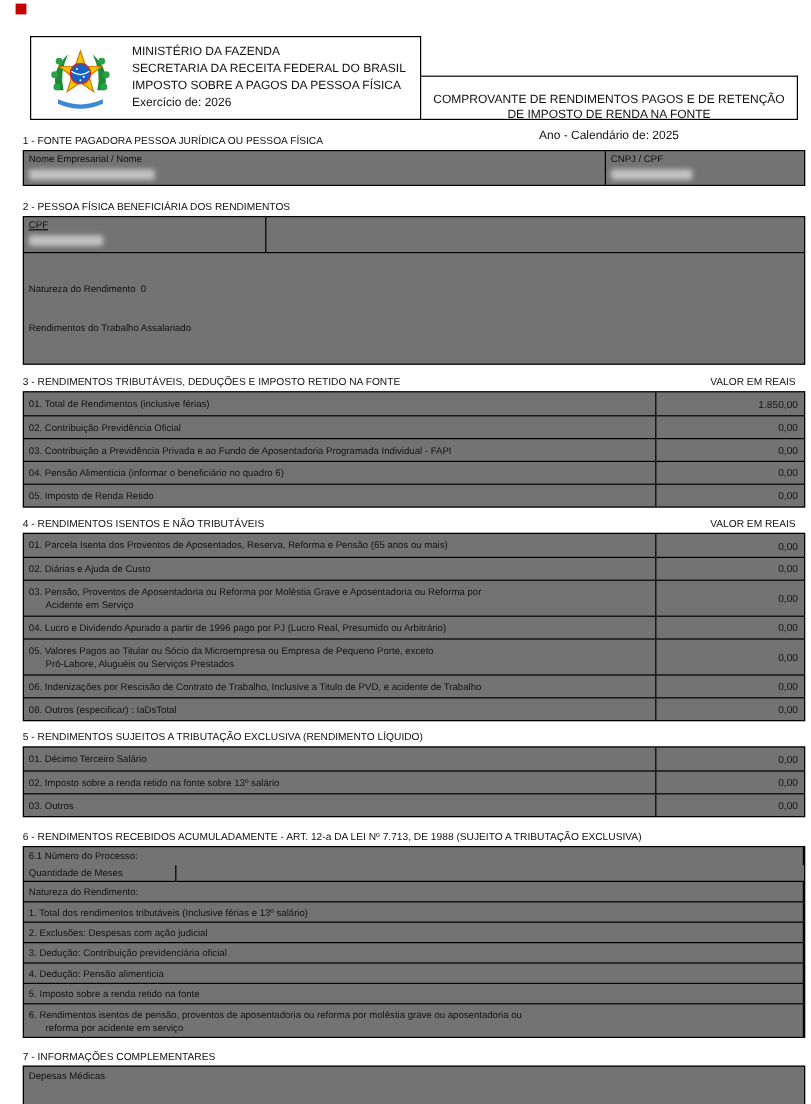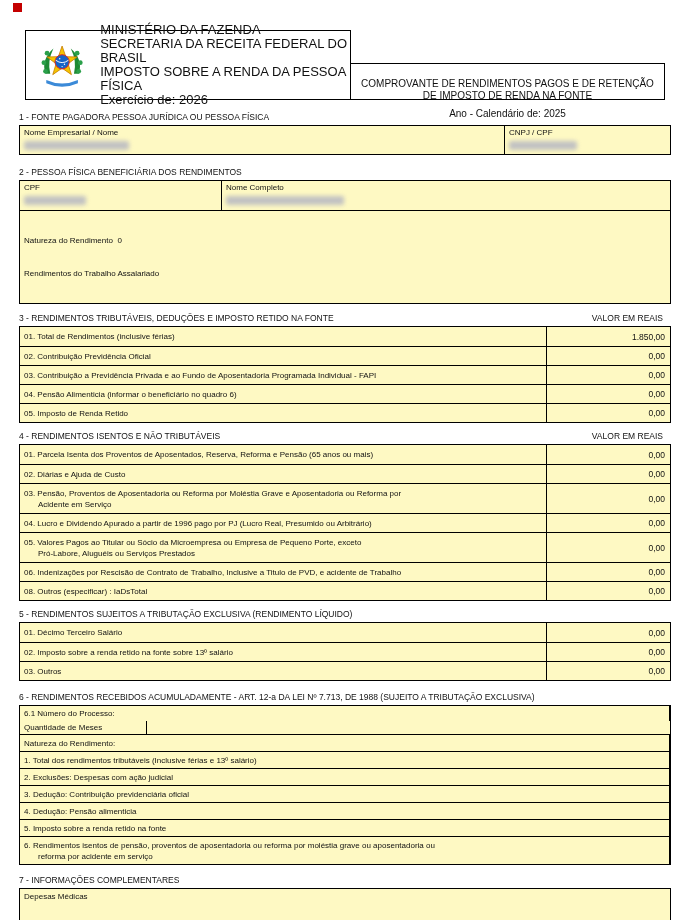--- a/index.html
+++ b/index.html
@@ -10,29 +10,29 @@
     font-family:"Liberation Sans", sans-serif; color:#111; font-size:8px;
   }
   .red-mark { position:absolute; left:13px; top:3px; width:9px; height:9px; background:#c40000; }
   .content { position:absolute; left:19px; top:0; width:652px; }
 
   
   .header { display:flex; margin-top:30px; margin-left:6px; width:640px; height:70px; }
   .hbox { border:1px solid #000; }
   .hbox.left { width:326px; display:flex; align-items:center; padding-left:10px; border-width:1.5px; }
   .hbox.right { flex:1; border-left-width:0; text-align:center; padding-top:14px; font-size:10px; line-height:12px;margin-top:33px; }
-  .htext { margin-left:12px; font-size:13px; line-height:14px; }
+  .htext { margin-left:12px; font-size:10px; line-height:14px; }
   .cal { margin-top:6px; }
 
   
   .sec-title { font-size:8.5px; line-height:10px; margin-top:12px; white-space:pre-line; }
   .sec-title.split { display:flex; justify-content:space-between; padding-right:8px;gap:40px; }
 
   
-  .box, .tbl { border:1px solid #000; margin-top:3px; background:#fef9c3; }
+  .box, .tbl { border:1px solid #000; margin-top:3px; background:#737373; }
   .flexrow { display:flex; }
   .brd-r { border-right:1px solid #000; }
   .cell { padding:2px 4px; }
   .cell-label { font-size:8px; line-height:10px; }
   .grow { flex:1; }
   .blur { height:9px; background:#c2c2c2; filter:blur(2px); border-radius:2px; margin-top:3px; }
   .w105 { width:105px; } .w68 { width:68px; } .w62 { width:62px; } .w118 { width:118px; }
 
   .row { display:flex; min-height:19px; }
   .row + .row { border-top:1px solid #000; }
@@ -41,21 +41,21 @@
     display:flex; align-items:center; white-space:pre-line; text-indent:-14px; line-height:11px;
   }
   .val { width:123px; display:flex; align-items:center; justify-content:flex-end; padding:0 5px; font-size:8.5px; }
   .row.tall { min-height:30px; }
   .tbl6 .row { min-height:17px;flex-direction:column; }
   .tbl6 .row.first { min-height:20px; }
   .tbl6 .row.tall { min-height:28px; }
   .mid { width:127px; border-right:1px solid #000; padding:2px 4px; display:flex; align-items:flex-start; }
 
   .s1box { min-height:30px; }
-  .s2row1 { display:flex; min-height:30px; border-bottom:1px solid #000; }
+  .s2row1 { display:flex; min-height:30px; border-bottom:1px solid #000;text-decoration:underline; }
   .c-cpf { width:202px; }
   .s2nature { padding:2px 4px; line-height:11px; min-height:26px; white-space:pre; }
 
   .s7box { min-height:46px; padding:3px 4px; }
   svg { display:block; }
 </style>
 </head>
 <body>
 
 <div class="doc">
@@ -78,21 +78,21 @@
           <circle cx="33" cy="27" r="9" fill="#1663c7" stroke="#d22" stroke-width="1.2"></circle>
           <path d="M25 25 Q33 31 41 25" stroke="#fff" stroke-width="1.2" fill="none"></path>
           <circle cx="30" cy="23" r="0.9" fill="#fff"></circle>
           <circle cx="36" cy="30" r="0.9" fill="#fff"></circle>
           <circle cx="33" cy="33" r="0.8" fill="#fff"></circle>
           <path d="M13 50 Q33 59 53 50 L53 54 Q33 63 13 54 Z" fill="#3b8ad8"></path>
         </svg>
         <div class="htext">
           <div>MINISTÉRIO DA FAZENDA</div>
           <div>SECRETARIA DA RECEITA FEDERAL DO BRASIL</div>
-          <div>IMPOSTO SOBRE A RENDA DA PESSOA FÍSICA</div>
+          <div>IMPOSTO SOBRE A PAGOS DA PESSOA FÍSICA</div>
           <div>Exercício de: 2026</div>
         </div>
       </div>
       <div class="hbox right">
         <div>COMPROVANTE DE RENDIMENTOS PAGOS E DE RETENÇÃO</div>
         <div>DE IMPOSTO DE RENDA NA FONTE</div>
         <div class="cal">Ano - Calendário de: 2025</div>
       </div>
     </div>
 
@@ -108,24 +108,20 @@
       </div>
     </div>
 
     <div class="sec-title">2 - PESSOA FÍSICA BENEFICIÁRIA DOS RENDIMENTOS</div>
     <div class="box">
       <div class="s2row1">
         <div class="cell c-cpf brd-r">
           <div class="cell-label">CPF</div>
           <div class="blur w62"></div>
         </div>
-        <div class="cell grow">
-          <div class="cell-label">Nome Completo</div>
-          <div class="blur w118"></div>
-        </div>
       </div>
       <div class="s2nature">
         <div>Natureza do Rendimento  0</div>
         <div>Rendimentos do Trabalho Assalariado</div>
       </div>
     </div>
 
     <div class="sec-title split" style="margin-top:9px;">
       <span>3 - RENDIMENTOS TRIBUTÁVEIS, DEDUÇÕES E IMPOSTO RETIDO NA FONTE</span>
       <span>VALOR EM REAIS</span>

